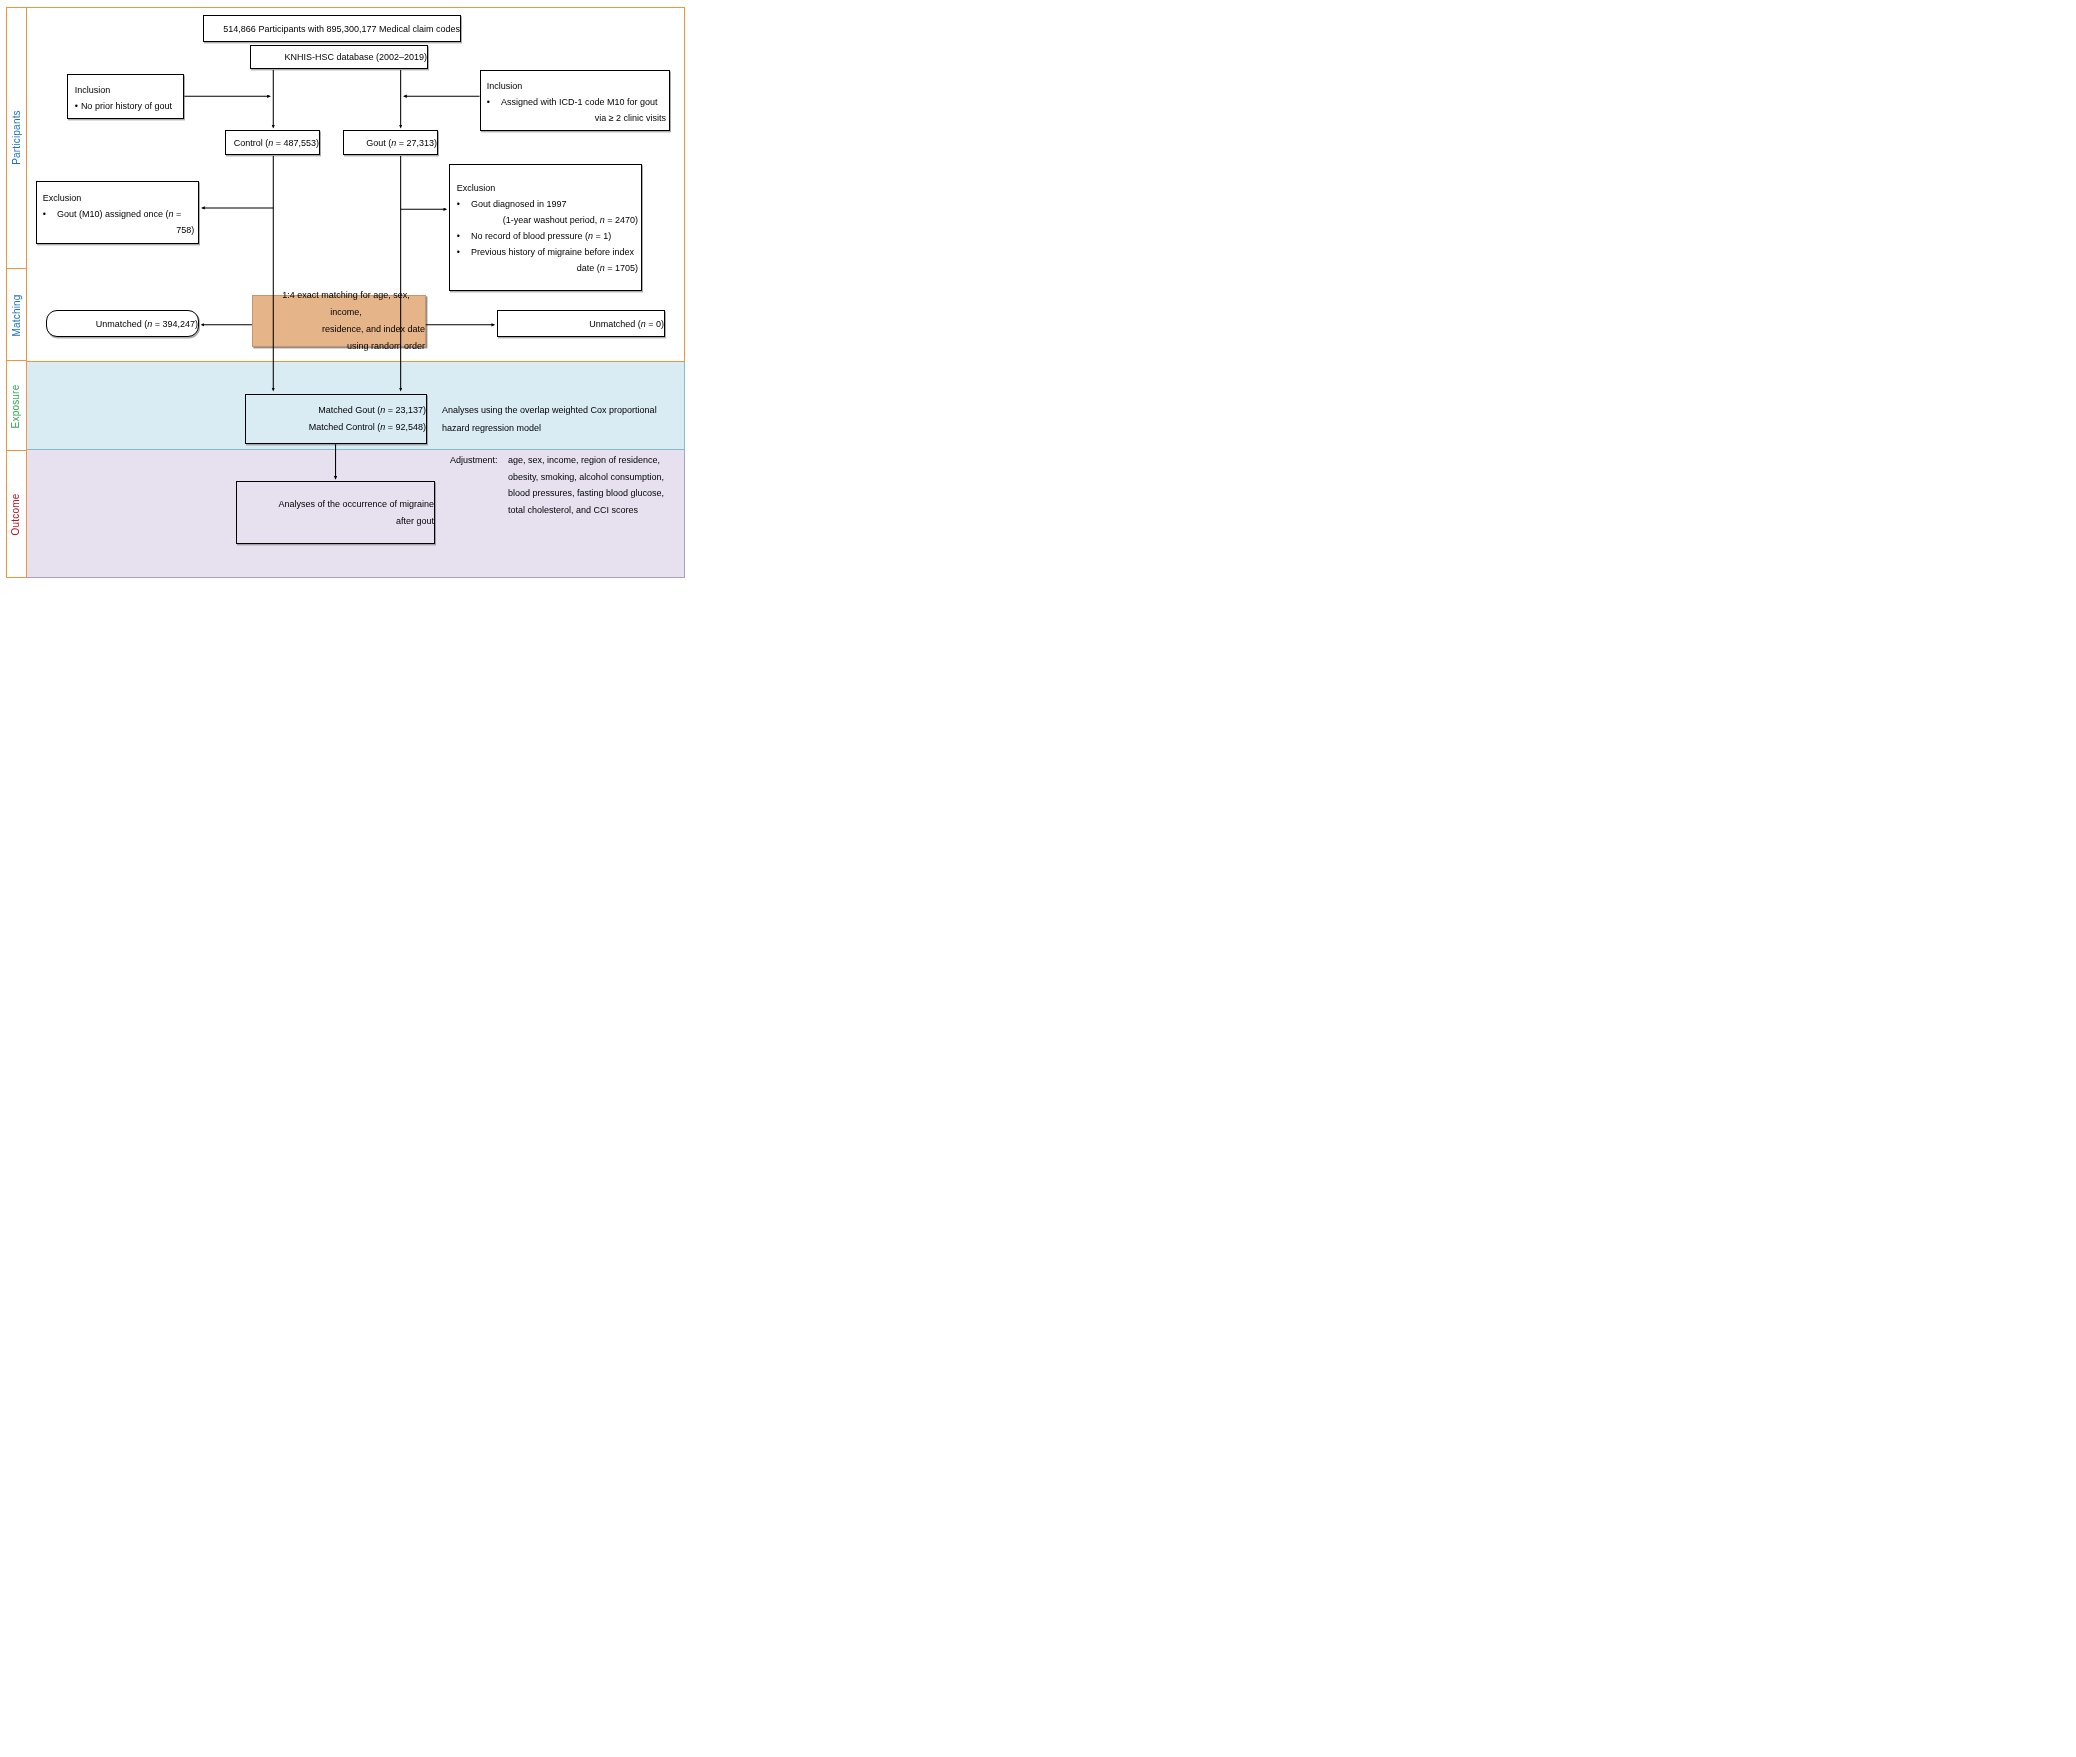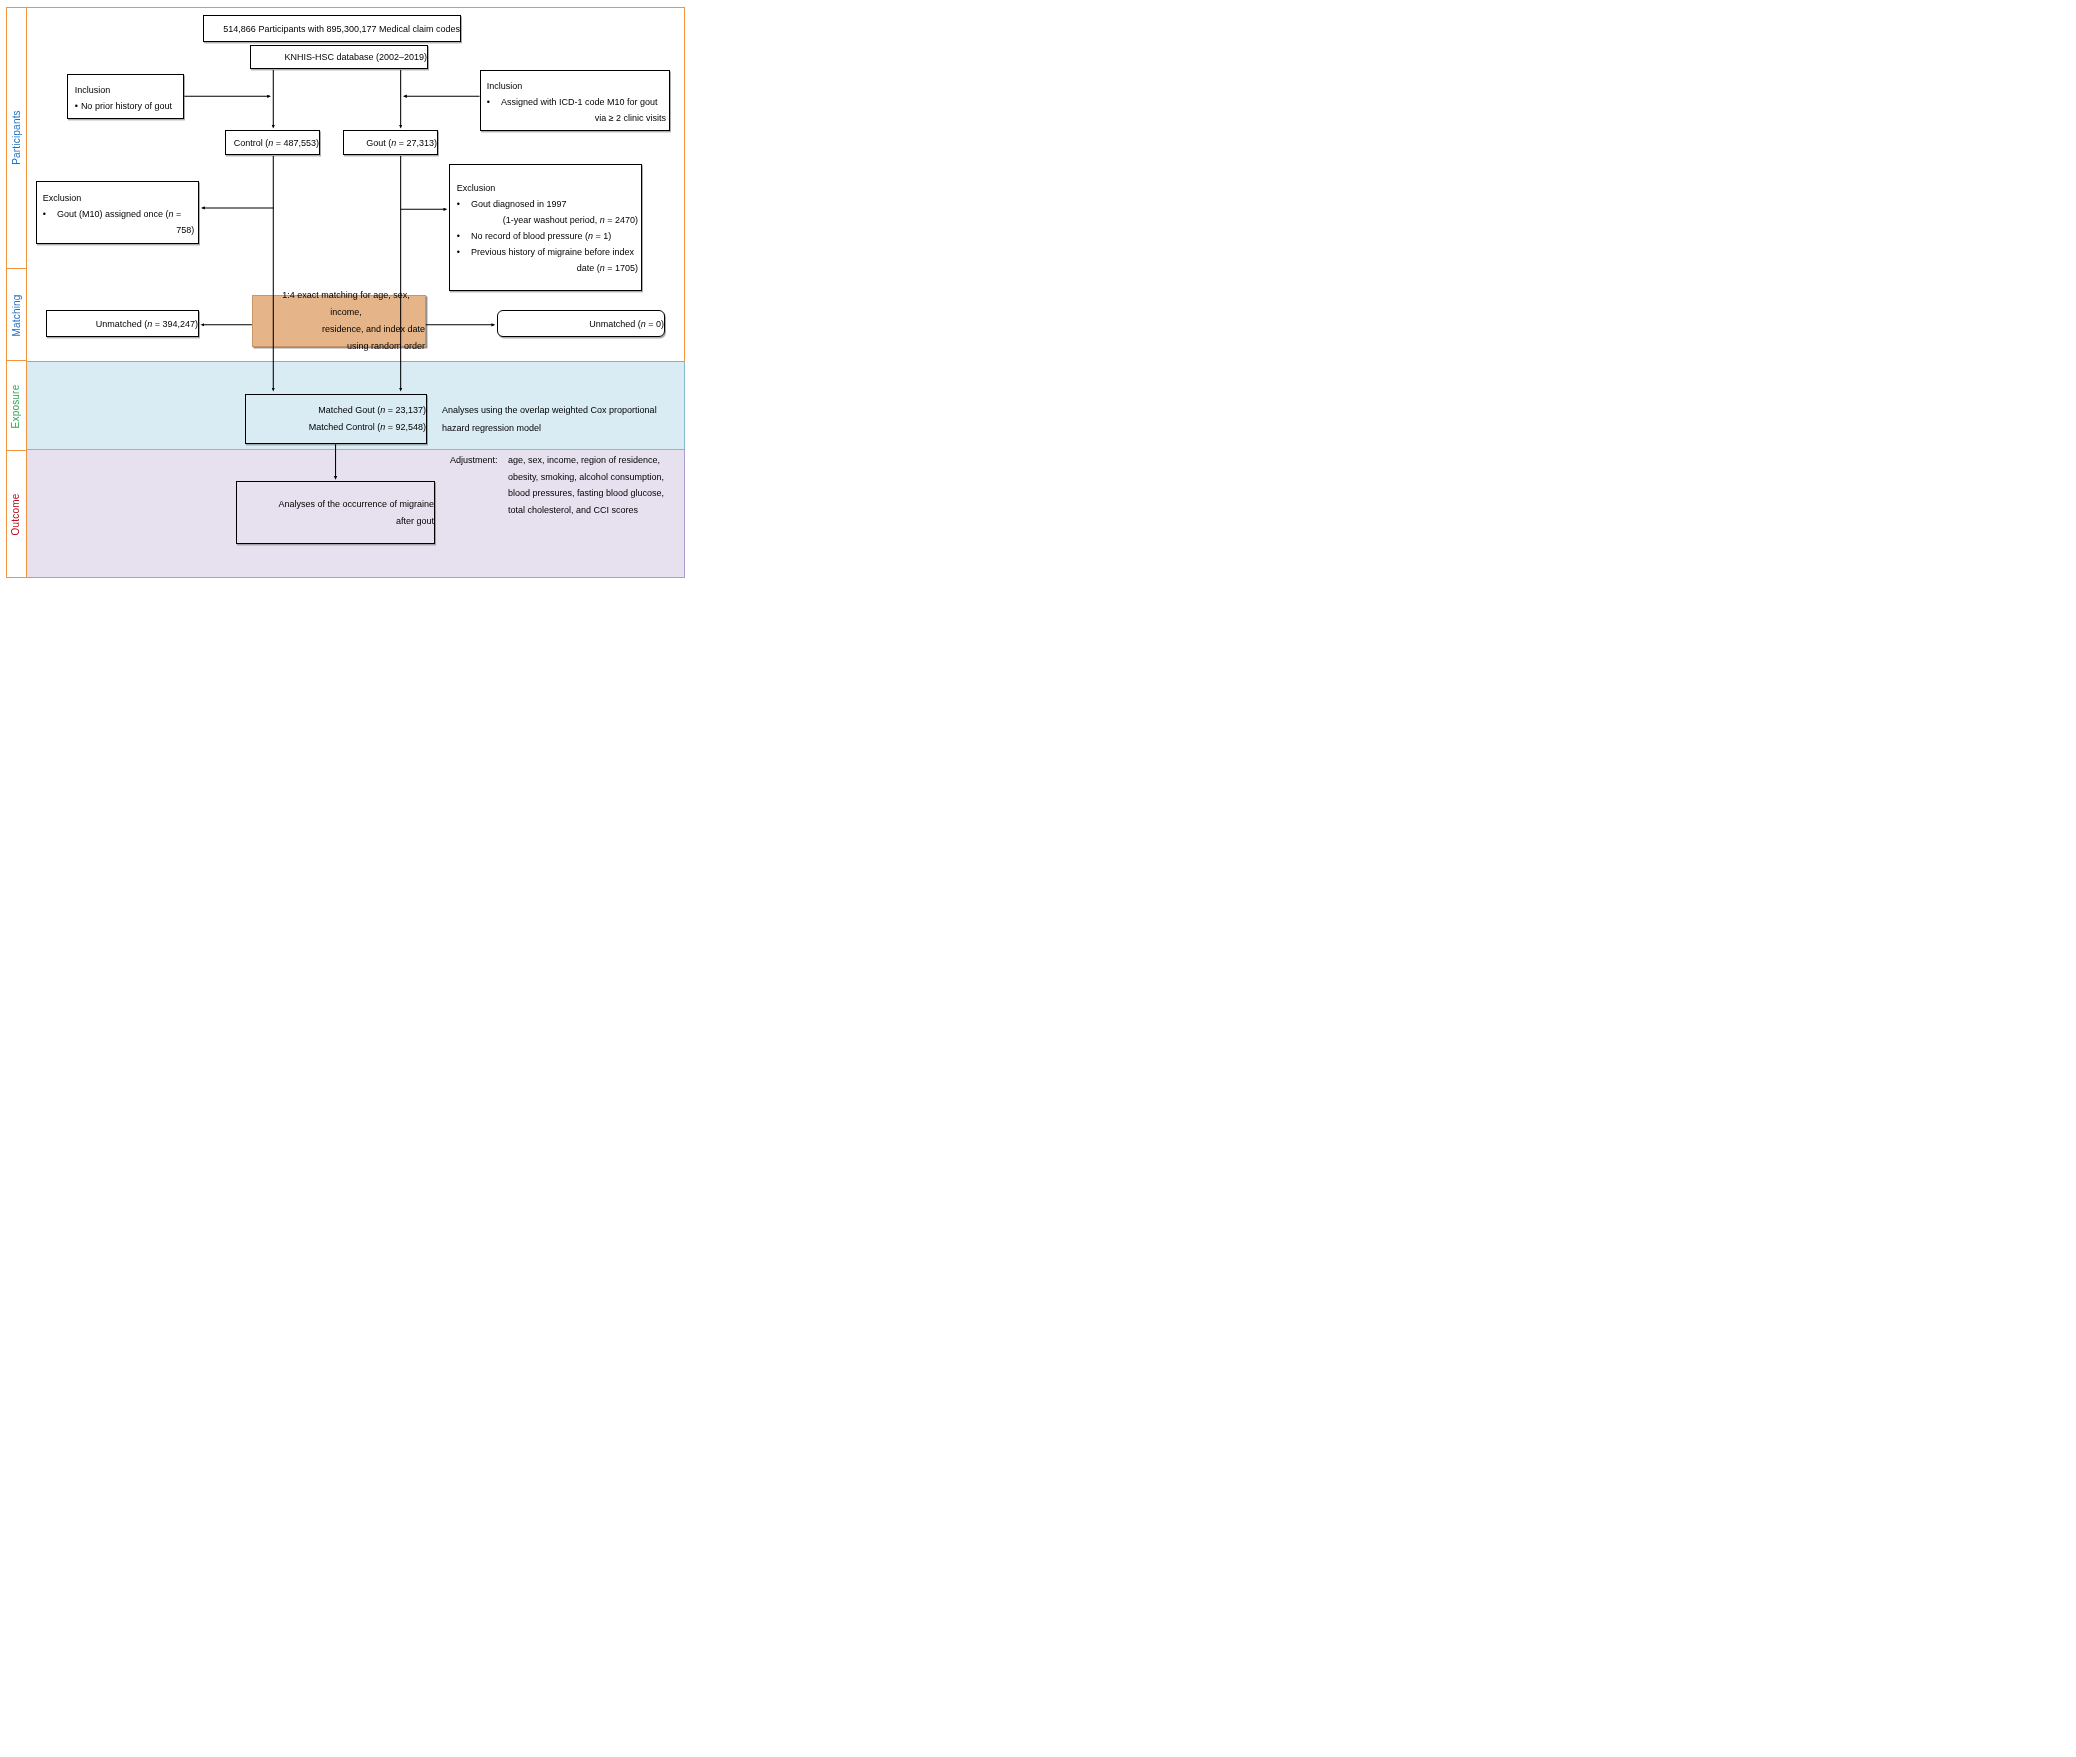--- a/index.html
+++ b/index.html
@@ -39,22 +39,22 @@
   #box-top{left:203px;top:15px;width:258px;height:27px;}
   #box-db{left:250px;top:45px;width:178px;height:24px;}
   #box-incl-left{left:67px;top:74px;width:117px;height:45px;padding:6.7px 3.8px 0 6.7px;line-height:16px;}
   #box-incl-right{left:480px;top:70px;width:190px;height:61px;padding:7.1px 2.9px 0 5.7px;line-height:16px;}
   #box-control{left:225px;top:130px;width:95px;height:25px;}
   #box-gout{left:343px;top:130px;width:95px;height:25px;}
   #box-excl-left{left:36px;top:181px;width:163px;height:63px;padding:7.6px 3.8px 0 5.7px;line-height:16px;}
   #box-excl-right{left:449px;top:164px;width:193px;height:127px;padding:14.7px 2.9px 0 6.7px;line-height:16px;}
   #box-match{left:252px;top:295px;width:174px;height:52px;background:#E5B488;
     border:1px solid #C89468;box-shadow:1.4px 1.4px 0 #8F8F8F;line-height:17px;padding-left:14px;}
-  #box-unm-left{left:46px;top:310px;width:153px;height:27px;}
-  #box-unm-right{left:497px;top:310px;width:168px;height:27px;border-radius:6px;}
+  #box-unm-left{left:46px;top:310px;width:153px;height:27px;border-radius:11px;}
+  #box-unm-right{left:497px;top:310px;width:168px;height:27px;}
   #box-matched{left:245px;top:394px;width:182px;height:50px;background:transparent;line-height:17px;}
   #box-outcome{left:236px;top:481px;width:199px;height:63px;background:transparent;line-height:16.6px;}
 
   
   .bl{display:flex;align-items:baseline;}
   .bu{flex:none;width:14.3px;}
   .tight .bu{width:6.2px;}
   .tx{flex:1;min-width:0;}
   .cont{padding-left:14.3px;text-align:right;}
 

